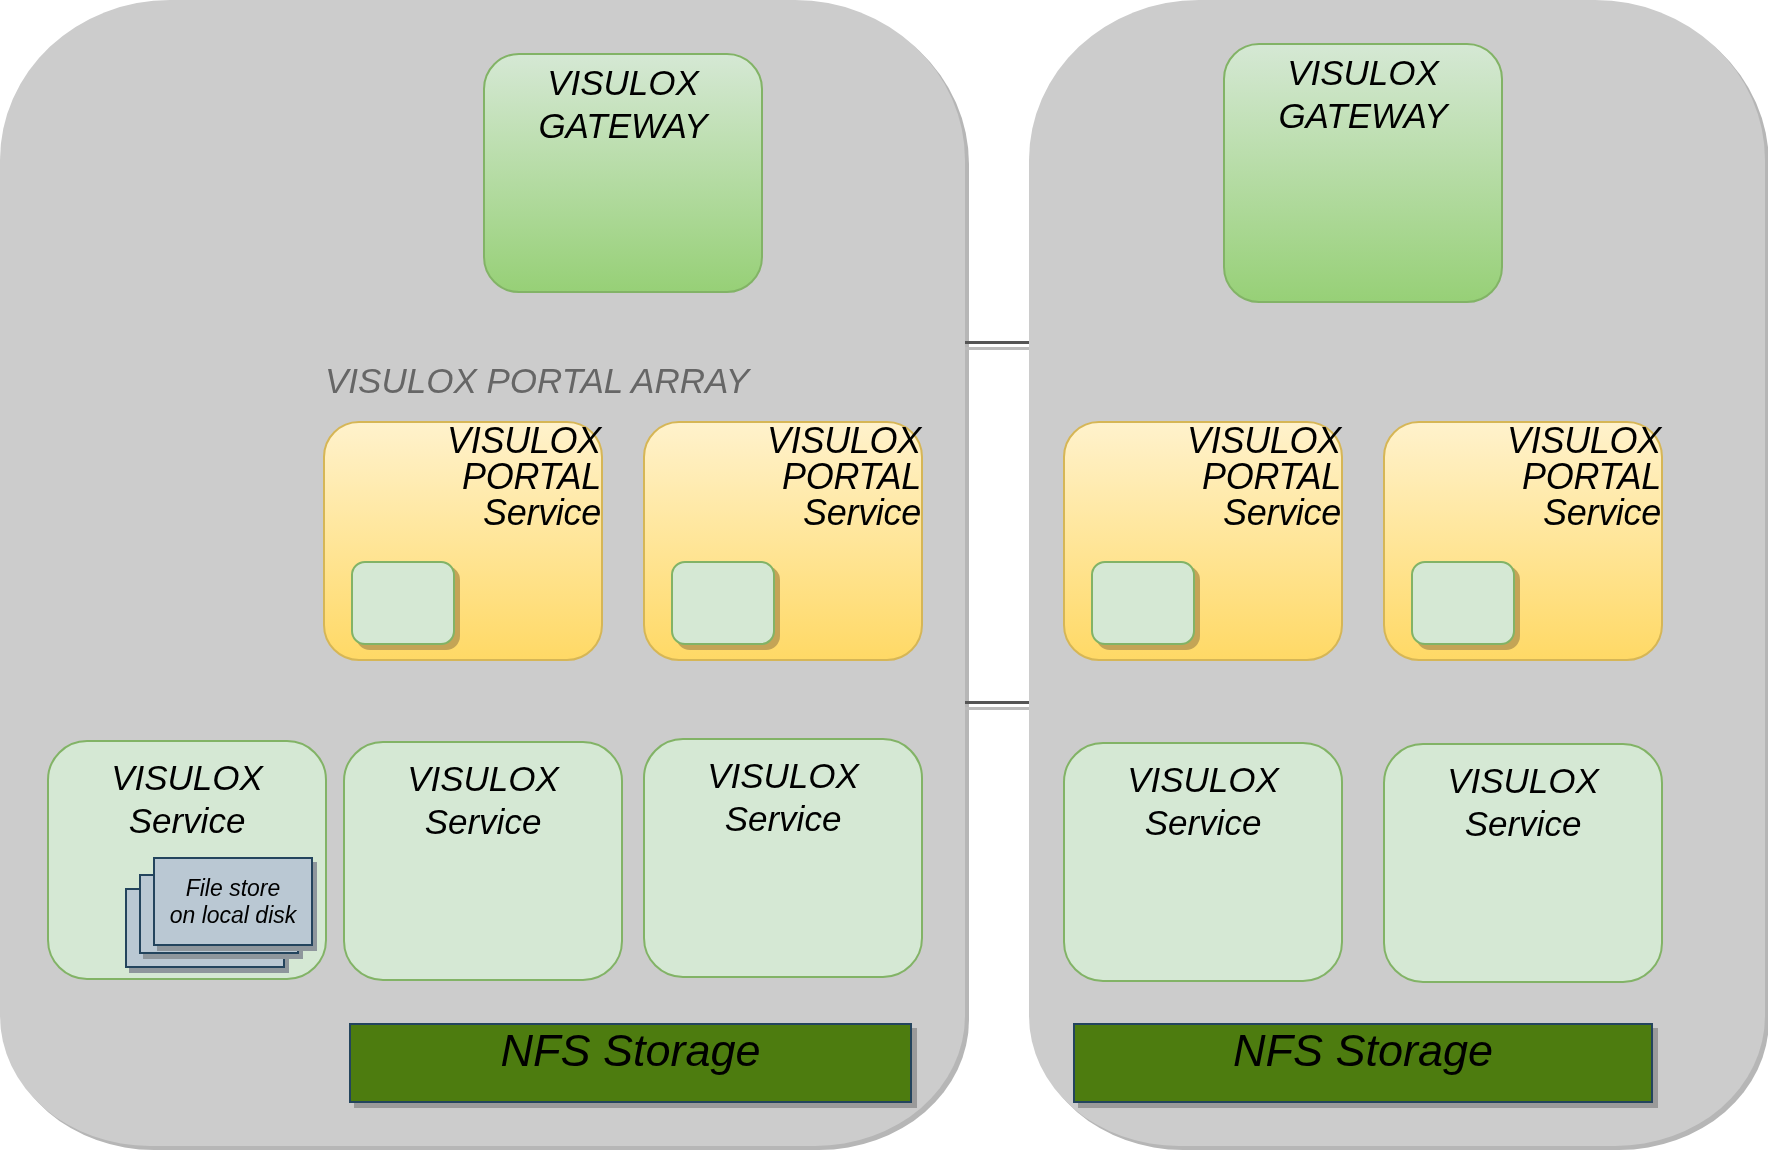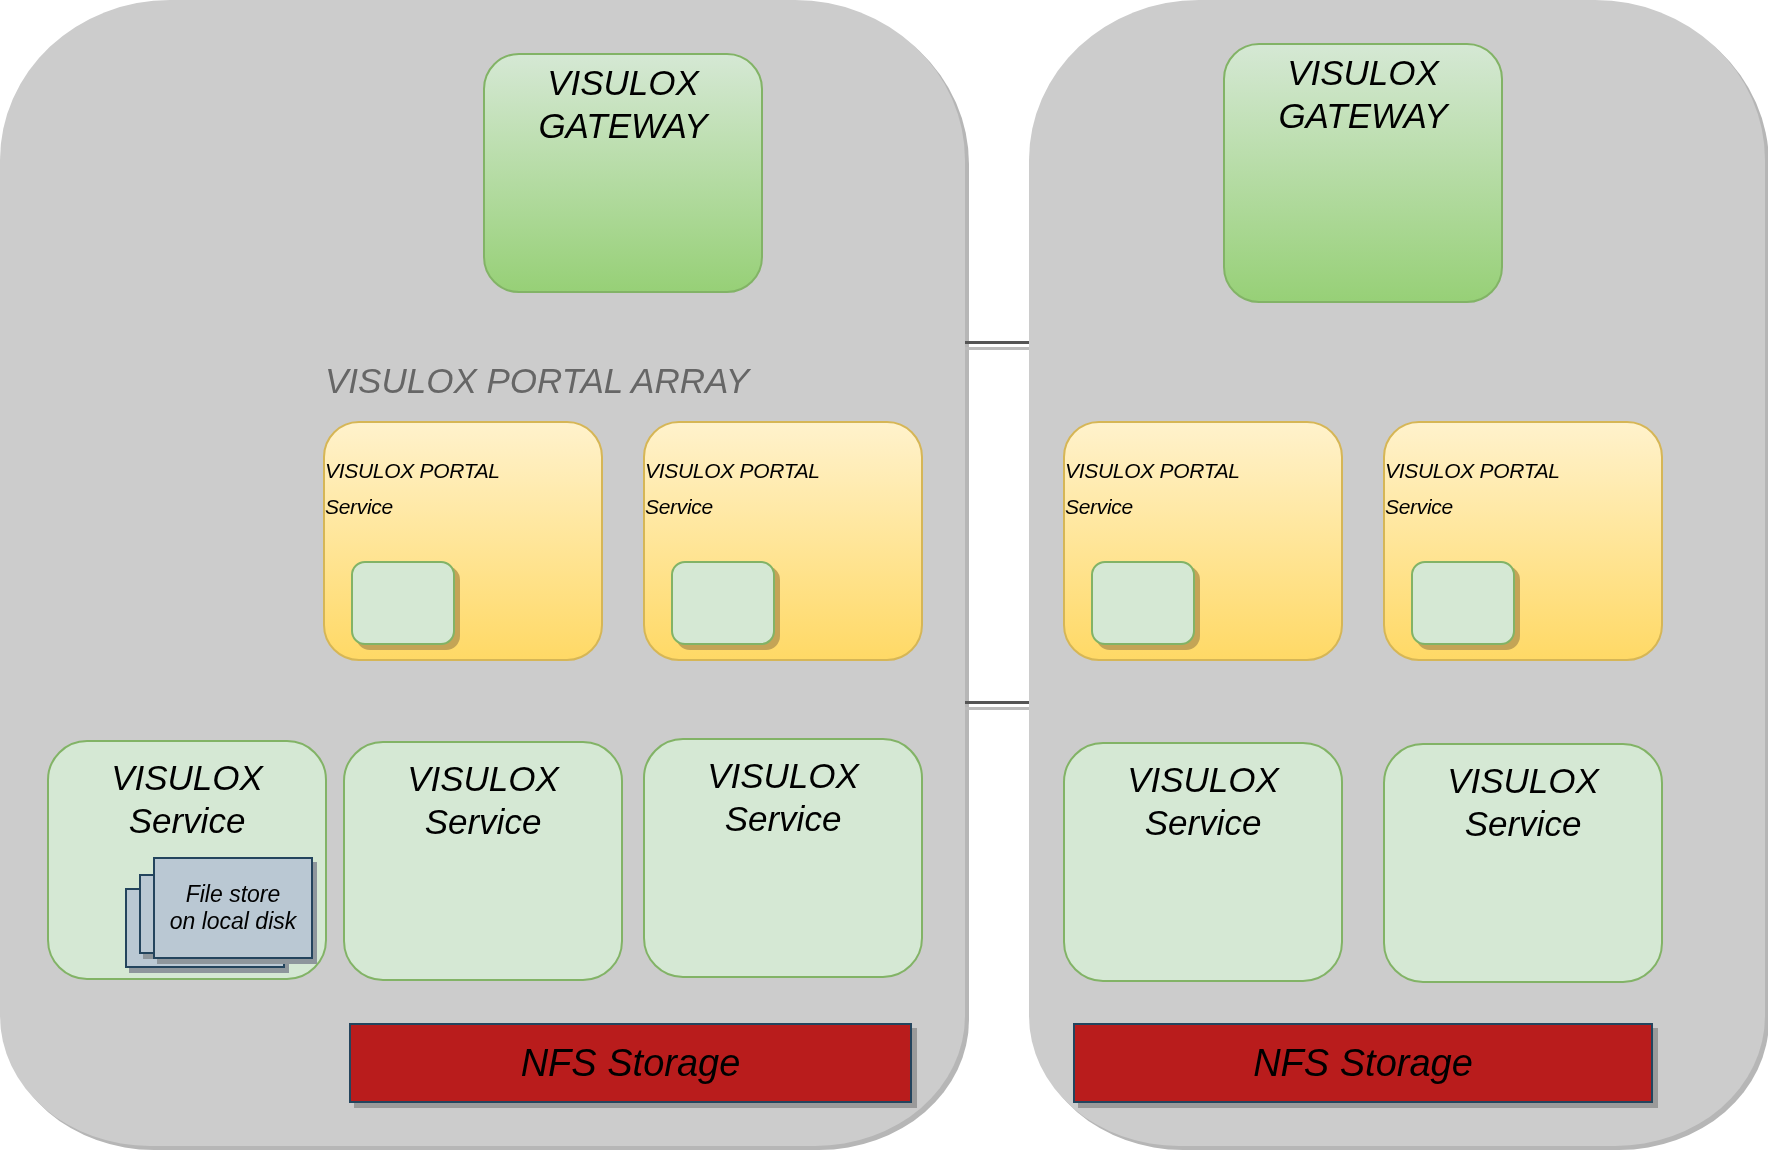--- a/index.html
+++ b/index.html
@@ -9,30 +9,30 @@
 
   .container { background: #cccccc; border-radius: 170px 170px 150px 150px / 160px 160px 130px 130px;
                box-shadow: 4px 4px 0 #b6b6b6; }
 
   .gateway { border: 2px solid #82b366; border-radius: 36px;
              background: linear-gradient(to bottom, #d5e8d4 0%, #97d077 100%);
              text-align: center; font-size: 35px; line-height: 43px; padding-top: 6px; }
 
   .portal { border: 2px solid #d6b656; border-radius: 36px;
             background: linear-gradient(to bottom, #fff2cc 0%, #ffd966 100%);
-            text-align: left; font-size: 21px; line-height: 36px; padding-top: 30px; letter-spacing: -0.3px; }
+            text-align: right; font-size: 36px; line-height: 36px; letter-spacing: -0.3px; }
   .portal .inner { position: absolute; left: 26px; top: 138px; width: 100px; height: 80px;
                    border: 2px solid #82b366; border-radius: 14px; background: #d5e8d4;
                    box-shadow: 5px 5px 0 #c4a456; }
 
   .service { border: 2px solid #82b366; border-radius: 40px; background: #d5e8d4;
              text-align: center; font-size: 35px; line-height: 43px; padding-top: 14px; }
 
-  .nfs { border: 2px solid #23445d; background: #b91c1c; box-shadow: 5px 5px 0 #9a9a9a;
-         display: flex; align-items: center; justify-content: center; font-size: 38px; }
+  .nfs { border: 2px solid #23445d; background: #4d7c0f; box-shadow: 5px 5px 0 #9a9a9a;
+         display: flex; justify-content: center; font-size: 45px; }
 
   .card { border: 2px solid #23445d; background: #bac8d3; box-shadow: 4px 5px 0 #8e969c; }
   .card-text { display: flex; align-items: center; justify-content: center; text-align: center;
                font-size: 23px; line-height: 27px; }
 
   .array-title { font-style: italic; color: #666666; font-size: 35px; white-space: nowrap; }
 
   .connector { height: 3px; background: #555555; }
   .connector-shadow { height: 3px; background: #bbbbbb; }
 </style>
@@ -90,21 +90,21 @@
   <div>VISULOX</div>
   <div>Service</div>
 </div>
 <div class="abs service" style="left:643px; top:738px; width:280px; height:240px;">
   <div>VISULOX</div>
   <div>Service</div>
 </div>
 
 <div class="abs card" style="left:125px; top:888px; width:160px; height:80px;"></div>
 <div class="abs card" style="left:139px; top:874px; width:160px; height:80px;"></div>
-<div class="abs card card-text" style="left:153px; top:857px; width:160px; height:102px;">
+<div class="abs card card-text" style="left:153px; top:857px; width:160px; height:89px;">
   <div>
     <div>File store</div>
     <div>on local disk</div>
   </div>
 </div>
 
 <div class="abs service" style="left:1063px; top:742px; width:280px; height:240px;">
   <div>VISULOX</div>
   <div>Service</div>
 </div>

